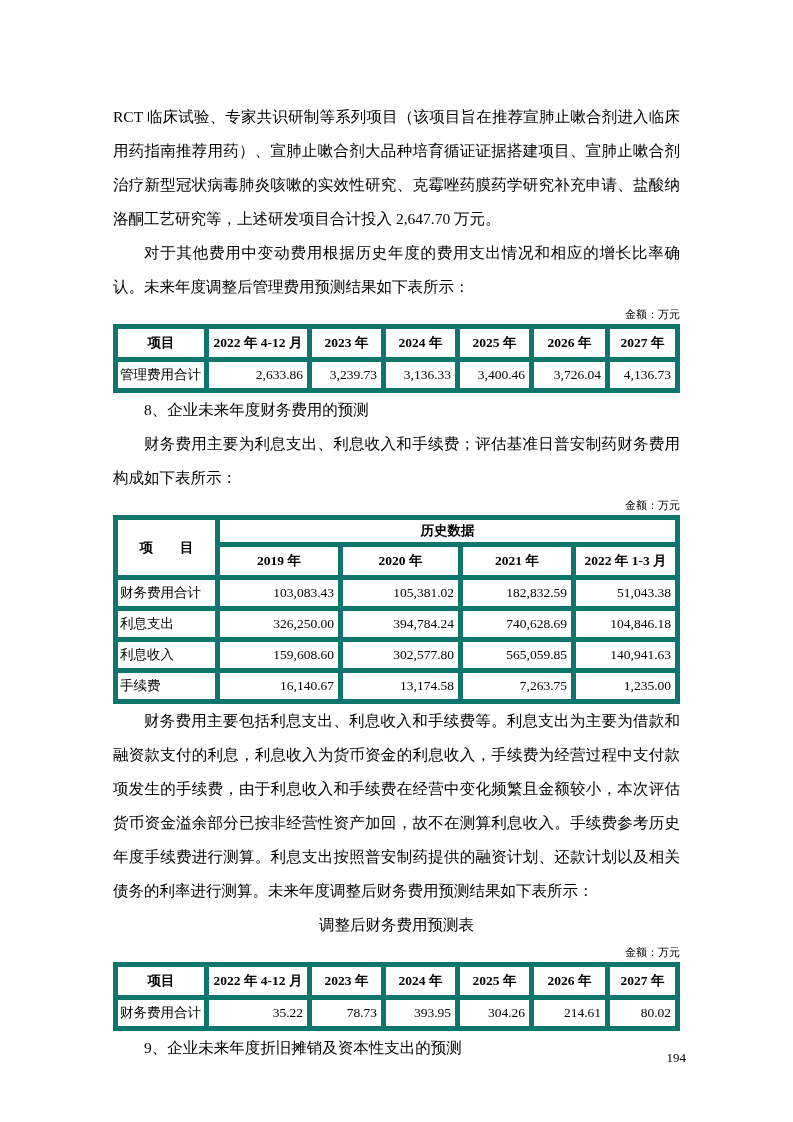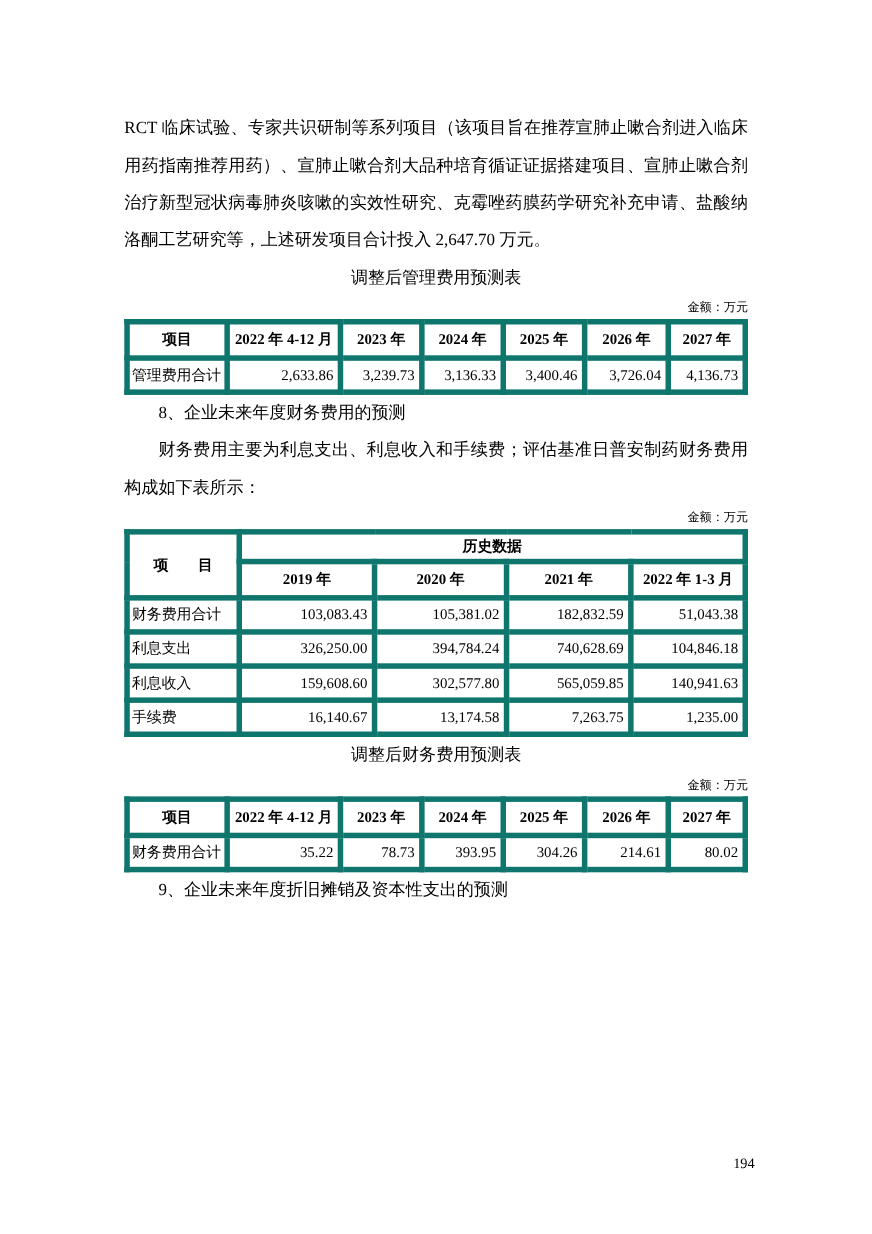--- a/index.html
+++ b/index.html
@@ -73,22 +73,22 @@
     line-height: 20px;
   }
 </style>
 </head>
 <body>
 
 <div class="page">
 
   <p class="body">RCT 临床试验、专家共识研制等系列项目（该项目旨在推荐宣肺止嗽合剂进入临床用药指南推荐用药）、宣肺止嗽合剂大品种培育循证证据搭建项目、宣肺止嗽合剂治疗新型冠状病毒肺炎咳嗽的实效性研究、克霉唑药膜药学研究补充申请、盐酸纳洛酮工艺研究等，上述研发项目合计投入 2,647.70 万元。</p>
 
-
-  <div class="tbl-title">调整后管理费用预测表</div>
+  <p class="body indent">对于其他费用中变动费用根据历史年度的费用支出情况和相应的增长比率确认。未来年度调整后管理费用预测结果如下表所示：</p>
+
   <div class="unit">金额：万元</div>
 
   <table class="t">
     <colgroup>
       <col style="width:91px">
         <col style="width:103px">
         <col style="width:74px">
         <col style="width:74px">
         <col style="width:74px">
         <col style="width:76px">
@@ -169,20 +169,21 @@
       <tr>
         <td class="label">手续费</td>
         <td class="num">16,140.67</td>
         <td class="num">13,174.58</td>
         <td class="num">7,263.75</td>
         <td class="num">1,235.00</td>
       </tr>
     </tbody>
   </table>
 
+  <p class="body indent">财务费用主要包括利息支出、利息收入和手续费等。利息支出为主要为借款和融资款支付的利息，利息收入为货币资金的利息收入，手续费为经营过程中支付款项发生的手续费，由于利息收入和手续费在经营中变化频繁且金额较小，本次评估货币资金溢余部分已按非经营性资产加回，故不在测算利息收入。手续费参考历史年度手续费进行测算。利息支出按照普安制药提供的融资计划、还款计划以及相关债务的利率进行测算。未来年度调整后财务费用预测结果如下表所示：</p>
 
   <div class="tbl-title">调整后财务费用预测表</div>
   <div class="unit">金额：万元</div>
 
   <table class="t">
     <colgroup>
       <col style="width:91px">
         <col style="width:103px">
         <col style="width:74px">
         <col style="width:74px">

